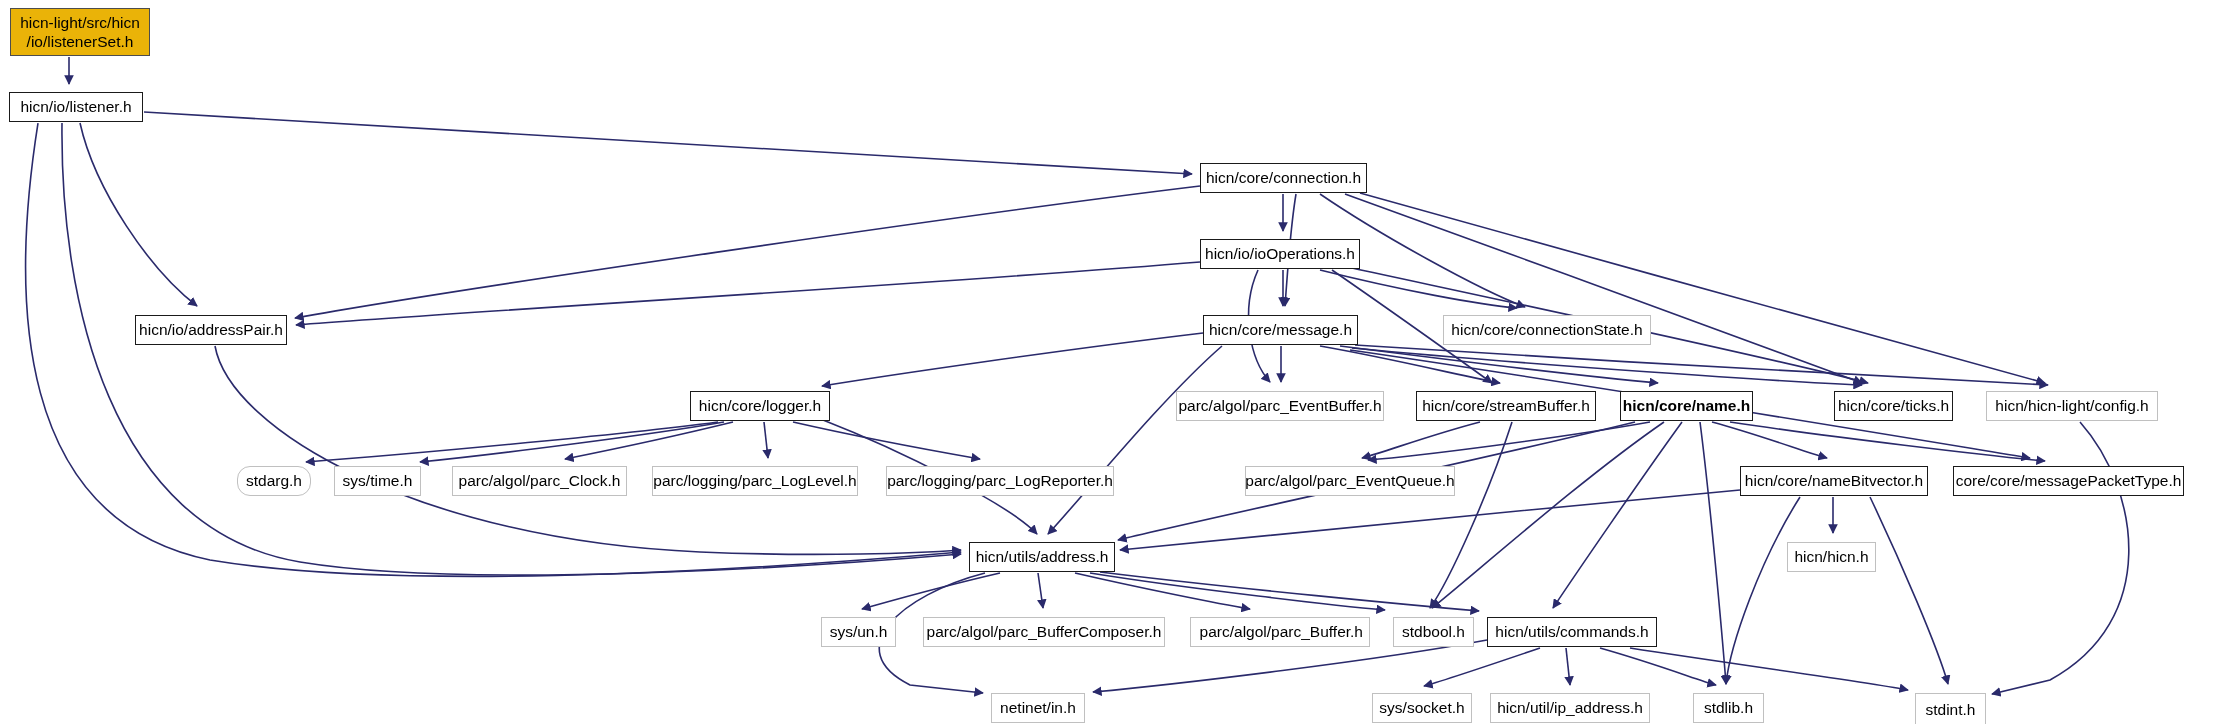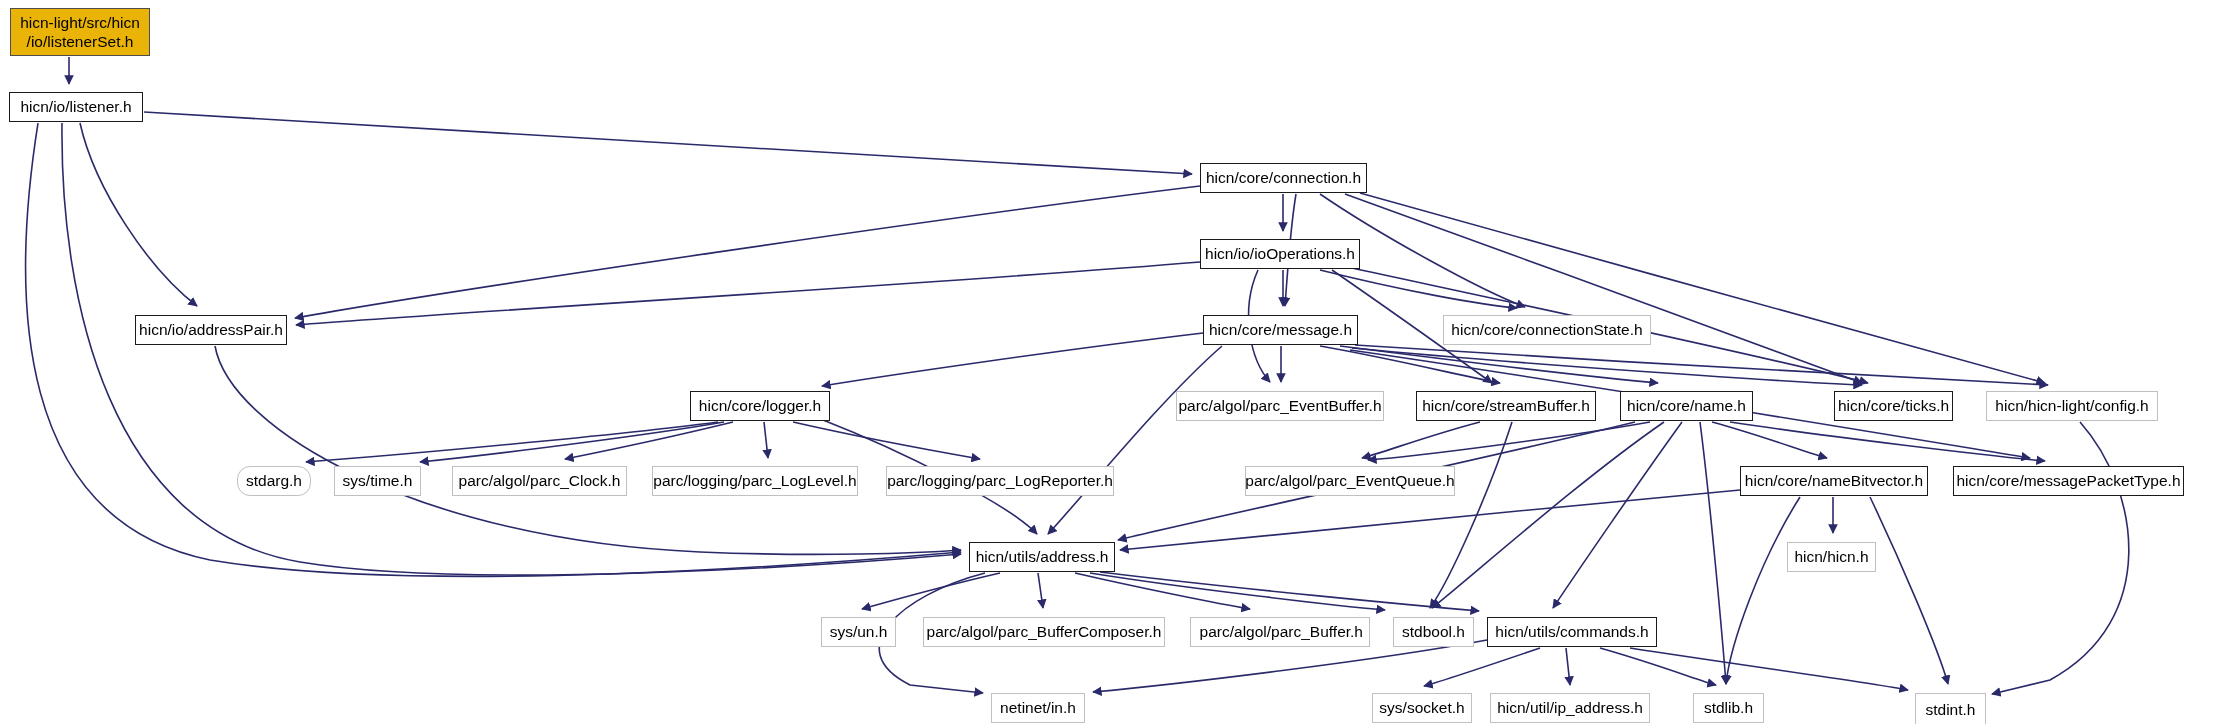--- a/index.html
+++ b/index.html
@@ -207,21 +207,21 @@
       </div>
       <div class="node thick" style="left: 690px; top: 391px; width: 140px; height: 30px;">
         <span class="node-label">hicn/core/logger.h</span>
       </div>
       <div class="node" style="left: 1176px; top: 391px; width: 208px; height: 30px;">
         <span class="node-label">parc/algol/parc_EventBuffer.h</span>
       </div>
       <div class="node thick" style="left: 1416px; top: 391px; width: 180px; height: 30px;">
         <span class="node-label">hicn/core/streamBuffer.h</span>
       </div>
-      <div class="node thick" style="left: 1620px; top: 391px; width: 133px; height: 30px;">
+      <div class="node thick" style="left: 1620px; top: 391px; width: 133px; height: 30px; font-weight: bold;">
         <span class="node-label">hicn/core/name.h</span>
       </div>
       <div class="node thick" style="left: 1834px; top: 391px; width: 119px; height: 30px;">
         <span class="node-label">hicn/core/ticks.h</span>
       </div>
       <div class="node" style="left: 1986px; top: 391px; width: 172px; height: 30px;">
         <span class="node-label">hicn/hicn-light/config.h</span>
       </div>
       <div class="node" style="left: 237px; top: 466px; width: 74px; height: 30px; border-radius: 13px;">
         <span class="node-label">stdarg.h</span>
@@ -238,21 +238,21 @@
       <div class="node" style="left: 886px; top: 466px; width: 228px; height: 30px;">
         <span class="node-label">parc/logging/parc_LogReporter.h</span>
       </div>
       <div class="node" style="left: 1245px; top: 466px; width: 210px; height: 30px;">
         <span class="node-label">parc/algol/parc_EventQueue.h</span>
       </div>
       <div class="node thick" style="left: 1740px; top: 466px; width: 188px; height: 30px;">
         <span class="node-label">hicn/core/nameBitvector.h</span>
       </div>
       <div class="node thick" style="left: 1953px; top: 466px; width: 231px; height: 30px;">
-        <span class="node-label">hicn/core/messagePacketType.h</span>
+        <span class="node-label">core/core/messagePacketType.h</span>
       </div>
       <div class="node thick" style="left: 969px; top: 542px; width: 146px; height: 30px;">
         <span class="node-label">hicn/utils/address.h</span>
       </div>
       <div class="node" style="left: 1787px; top: 542px; width: 89px; height: 30px;">
         <span class="node-label">hicn/hicn.h</span>
       </div>
       <div class="node" style="left: 821px; top: 617px; width: 75px; height: 30px;">
         <span class="node-label">sys/un.h</span>
       </div>

